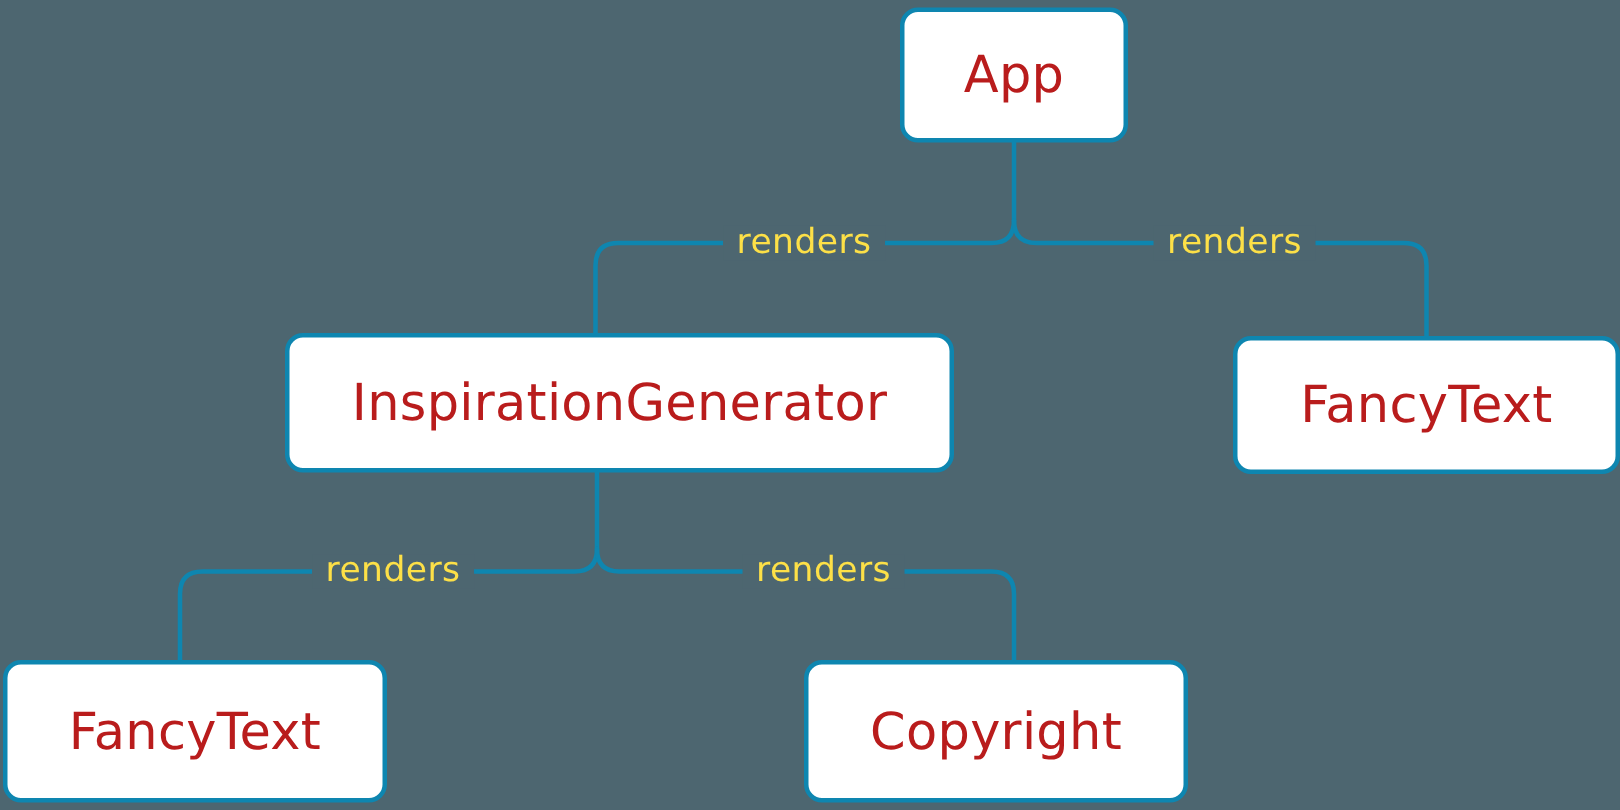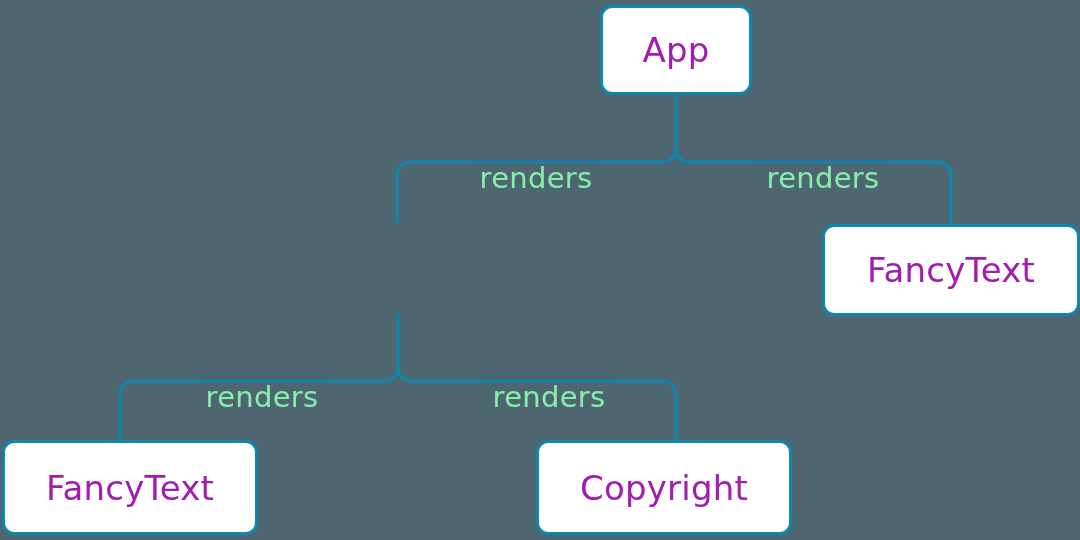--- a/index.html
+++ b/index.html
@@ -27,42 +27,41 @@
   }
   .node {
     position: absolute;
     background: #ffffff;
     border: 3px solid #0e86b0;
     border-radius: 12px;
     box-sizing: border-box;
     display: flex;
     align-items: center;
     justify-content: center;
-    color: #a21caf;
+    color: #b91c1c;
     font-size: 34px;
     font-weight: 400;
     letter-spacing: 0.2px;
     white-space: nowrap;
   }
   .node-label {
     display: block;
     line-height: 1;
   }
   .edge-label {
     position: absolute;
-    color: #86efac;
-    font-size: 29px;
+    color: #fde047;
+    font-size: 23px;
     font-weight: 500;
     letter-spacing: 0.3px;
     white-space: nowrap;
     transform: translate(-50%, -50%);
     background: #4d6670;
     padding: 0 9px;
     line-height: 1;
-    margin-top: 16px;
   }
   
   #node-app          { left: 600px; top: 5px;   width: 152px; height: 90px; }
   #node-inspiration  { left: 190px; top: 222px; width: 446px; height: 93px; }
   #node-fancytext-r  { left: 822px; top: 224px; width: 258px; height: 92px; }
   #node-fancytext-bl { left: 2px;   top: 440px; width: 256px; height: 95px; }
   #node-copyright    { left: 536px; top: 440px; width: 256px; height: 95px; }
 </style>
 </head>
 <body>
@@ -83,20 +82,23 @@
       <path d="M398 366 Q398 381 383 381 L135 381 Q120 381 120 396 L120 440"></path>
 
       <path d="M398 366 Q398 381 413 381 L661 381 Q676 381 676 396 L676 440"></path>
     </g>
   </svg>
 
   <div class="node" id="node-app">
     <span class="node-label">App</span>
   </div>
 
+  <div class="node" id="node-inspiration">
+    <span class="node-label">InspirationGenerator</span>
+  </div>
 
   <div class="node" id="node-fancytext-r">
     <span class="node-label">FancyText</span>
   </div>
 
   <div class="node" id="node-fancytext-bl">
     <span class="node-label">FancyText</span>
   </div>
 
   <div class="node" id="node-copyright">

